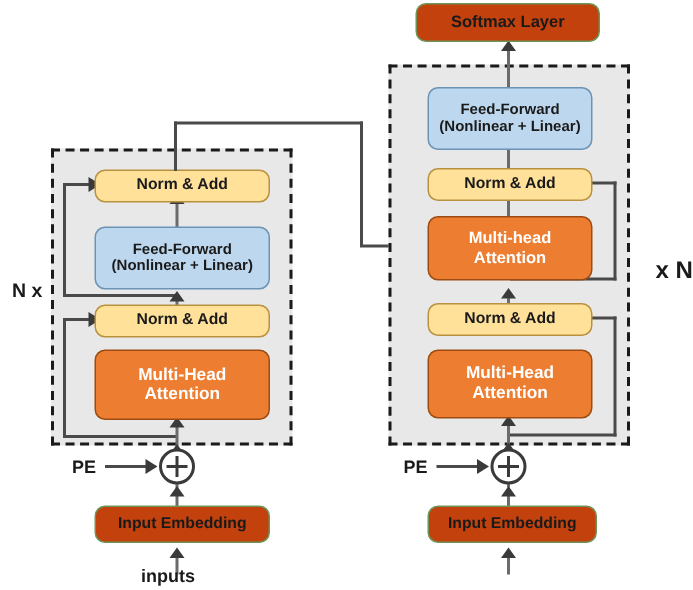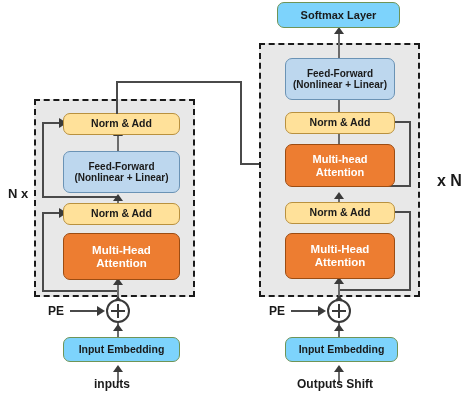--- a/index.html
+++ b/index.html
@@ -8,21 +8,21 @@
 
   .dashed-group{position:absolute;background:#e8e8e8;border:2px dashed #1a1a1a;box-sizing:border-box;}
 
   .node{position:absolute;box-sizing:border-box;display:flex;align-items:center;justify-content:center;
         text-align:center;border-radius:7px;border:1px solid #555;font-weight:bold;line-height:1.12;}
   .node .l2{display:block;}
 
   .n-yellow{background:#ffe19a;border-color:#b9913f;color:#1a1a1a;}
   .n-blue{background:#bdd7ee;border-color:#6b93b5;color:#1a1a1a;}
   .n-orange{background:#ed7d31;border-color:#9c4c12;color:#ffffff;}
-  .n-green{background:#7dd3fc;border-color:#6f9457;color:#1a1a1a;}
+  .n-green{background:#c2410c;border-color:#6f9457;color:#1a1a1a;}
 
   .lbl{position:absolute;color:#1a1a1a;font-weight:bold;white-space:nowrap;}
 
   .seg{position:absolute;background:#4a4a4a;}
   .seg-v{width:2px;}
   .seg-h{height:2px;}
 
   .thick{background:#6b6b6b;}
 
   .arrow-up{position:absolute;width:0;height:0;border-left:5px solid transparent;border-right:5px solid transparent;border-bottom:7px solid #3a3a3a;}
@@ -174,15 +174,14 @@
   <div class="seg seg-v thick" style="left:338px;top:328px;height:14px;"></div>
   <div class="arrow-up" style="left:334px;top:324px;"></div>
 
   <div class="node n-green" style="left:285px;top:337px;width:113px;height:25px;font-size:10.5px;">
     <span>Input Embedding</span>
   </div>
 
   <div class="seg seg-v thick" style="left:338px;top:371px;height:12px;"></div>
   <div class="arrow-up" style="left:334px;top:365px;"></div>
 
-  <div class="lbl" style="left:297px;top:377px;font-size:12px;">Outputs Shift</div>
 
 </div>
 
 </body></html>

